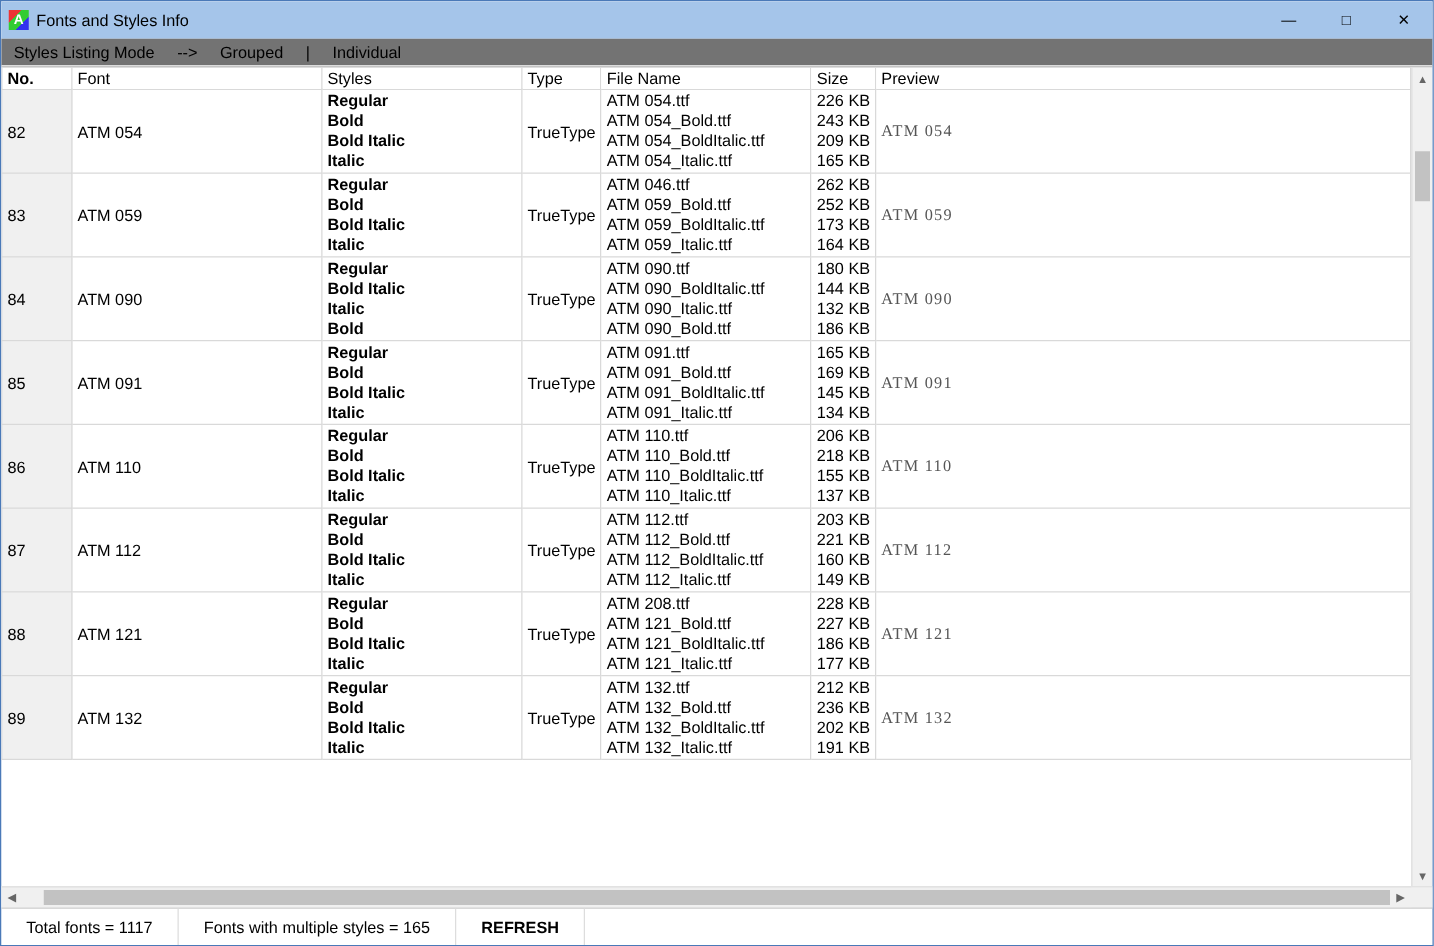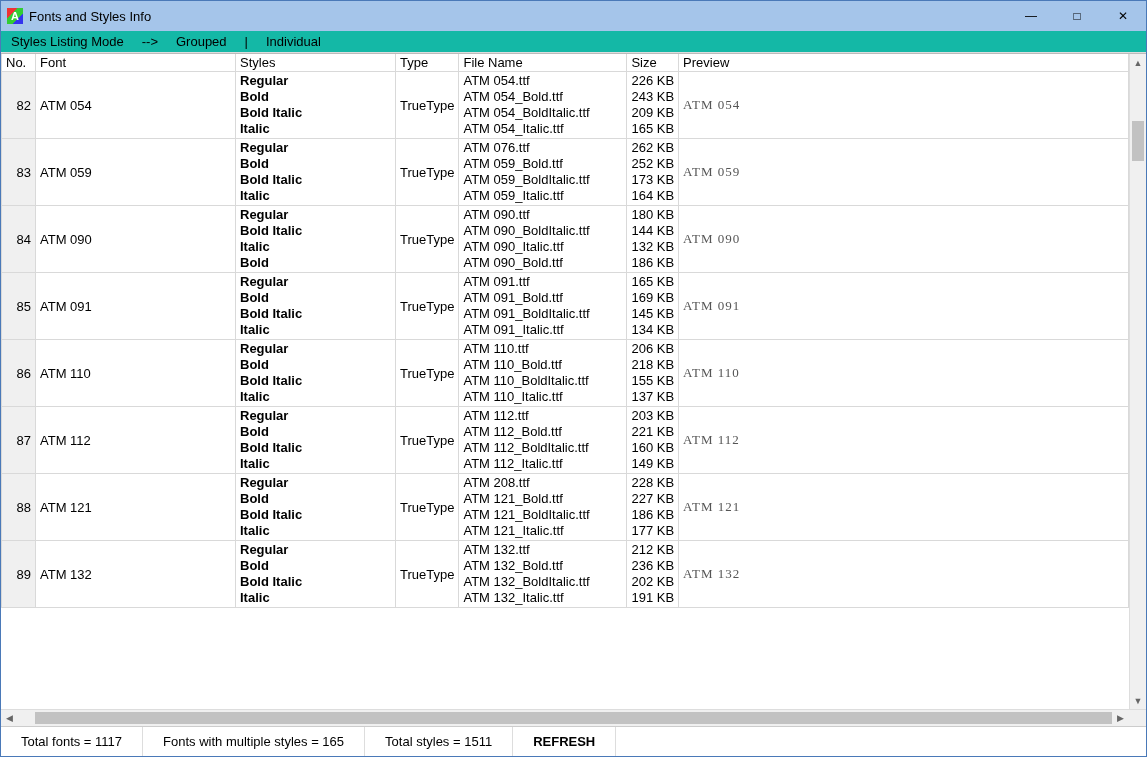--- a/index.html
+++ b/index.html
@@ -38,21 +38,21 @@
 .titlebar .spacer { flex: 1; }
 .titlebar .winbtn {
   width: 46px; height: 30px;
   display: flex; align-items: center; justify-content: center;
   font-family: "Segoe UI Symbol", sans-serif;
   font-size: 12px;
 }
 
 .menubar {
   height: 22px;
-  background: #14b8a6;
+  background: #737373;
   display: flex;
   align-items: center;
   padding: 0 6px;
   gap: 10px;
   border-bottom: 1px solid #ddd;
 }
 .menubar .menuitem { padding: 2px 4px; }
 
 .gridwrap {
   flex: 1;
@@ -76,28 +76,28 @@
   text-align: left;
   vertical-align: top;
 }
 table.grid th {
   background: #fff;
   font-weight: normal;
   position: sticky;
   top: 0;
   border-top: none;
 }
-table.grid td.num { text-align: right; vertical-align: middle; background: #f0f0f0; width: 34px; }
+table.grid td.num { text-align: left; vertical-align: middle; background: #f0f0f0; width: 34px; }
 table.grid td.font { vertical-align: middle; width: 200px; }
 table.grid td.styles { width: 160px; font-weight: bold; }
 table.grid td.type { vertical-align: middle; width: 60px; }
 table.grid td.fname { width: 168px; }
 table.grid td.size { width: 50px; }
 table.grid td.preview { vertical-align: middle; color: #555; font-family: Georgia, serif; letter-spacing: 1px; }
-table.grid th.num { width: 34px; }
+table.grid th.num { width: 56px; font-weight: bold; }
 table.grid th.font { width: 200px; }
 table.grid th.styles { width: 160px; }
 table.grid th.type { width: 60px; }
 table.grid th.fname { width: 168px; }
 table.grid th.size { width: 50px; }
 .multiline { line-height: 16px; white-space: pre; }
 
 .vscroll {
   width: 17px;
   background: #f0f0f0;
@@ -193,21 +193,21 @@
             <td class="preview">ATM 054</td>
           </tr>
           <tr>
             <td class="num">83</td>
             <td class="font">ATM 059</td>
             <td class="styles multiline">Regular
 Bold
 Bold Italic
 Italic</td>
             <td class="type">TrueType</td>
-            <td class="fname multiline">ATM 076.ttf
+            <td class="fname multiline">ATM 046.ttf
 ATM 059_Bold.ttf
 ATM 059_BoldItalic.ttf
 ATM 059_Italic.ttf</td>
             <td class="size multiline">262 KB
 252 KB
 173 KB
 164 KB</td>
             <td class="preview">ATM 059</td>
           </tr>
           <tr>
@@ -335,15 +335,14 @@
   <div class="track">
     <div class="thumb"></div>
   </div>
   <div class="arrow">▶</div>
   <div class="corner"></div>
 </div>
 
 <div class="statusbar">
   <div class="cell">Total fonts = 1117</div>
   <div class="cell">Fonts with multiple styles = 165</div>
-  <div class="cell">Total styles = 1511</div>
   <div class="cell refresh">REFRESH</div>
 </div>
 
 </body></html>

